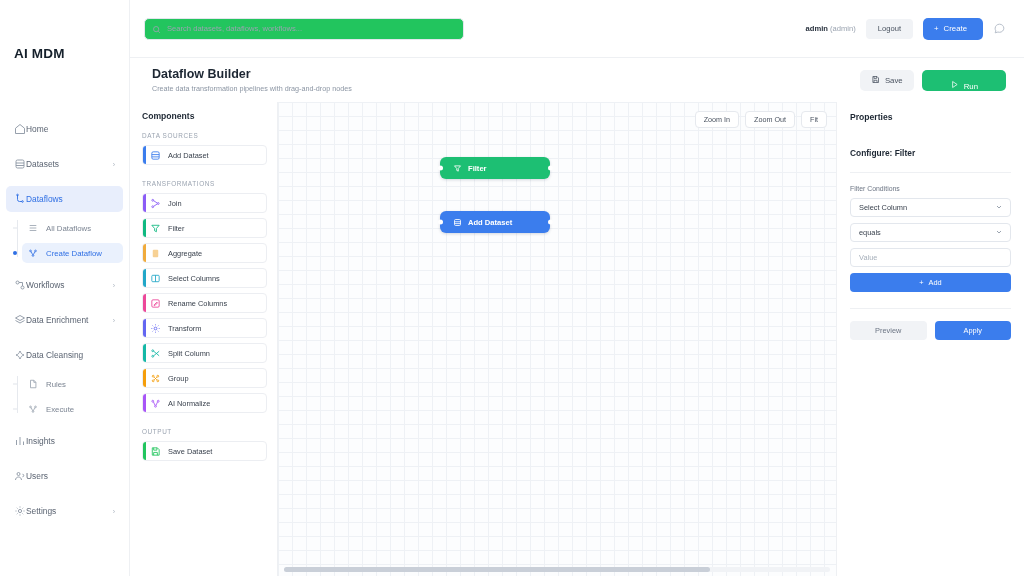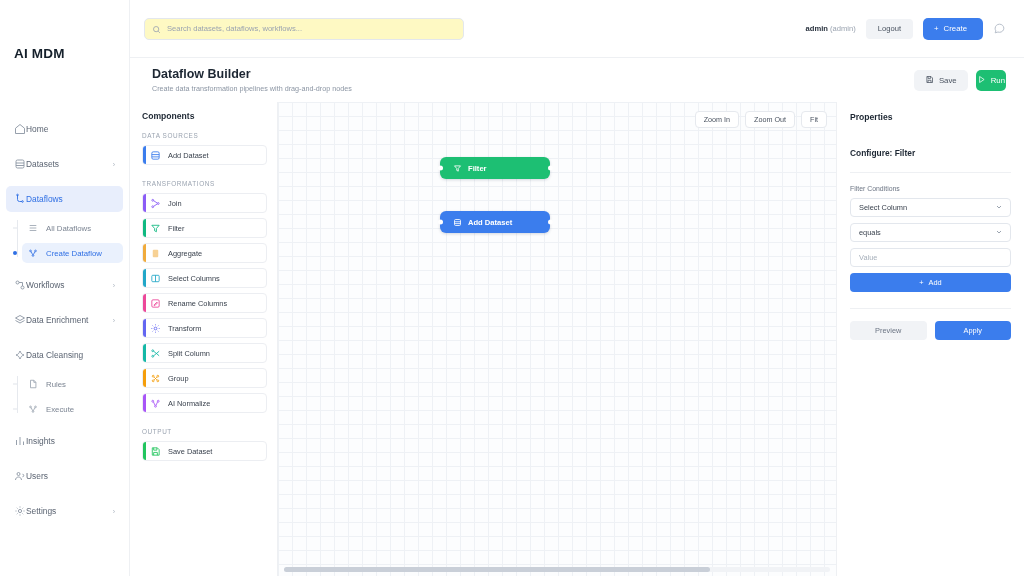--- a/index.html
+++ b/index.html
@@ -55,21 +55,21 @@
   }
 
   
   .topbar {
     position:absolute; left:130px; top:0; right:0; height:58px;
     background:#ffffff; border-bottom:1px solid #eef0f3;
     display:flex; align-items:center; padding: 0 18px 0 14px;
   }
   .search-box {
     position:relative; width: 320px; height: 22px;
-    border:1px solid #e3e7ed; border-radius:5px; background:#fef9c3;
+    border:1px solid #e3e7ed; border-radius:5px; background:#22c55e;
     display:flex; align-items:center; padding-left:22px;
   }
   .search-box .sico { position:absolute; left:7px; top:50%; transform:translateY(-50%); color:#9aa3b0; }
   .search-box input {
     border:none; outline:none; width:100%; height:100%;
     font-size:7.6px; color:#4a5360; font-family:"Liberation Sans", sans-serif; background:transparent;
   }
   .search-box input::placeholder { color:#9aa3b0; }
   .top-right { margin-left:auto; display:flex; align-items:center; gap:10px; }
   .user-txt { font-size:7.6px; color:#5b6472; }
@@ -95,22 +95,22 @@
   }
   .page-title { font-size:12.5px; font-weight:bold; color:#1d2733; line-height:1.15; }
   .page-sub { font-size:7.2px; color:#8b95a3; margin-top:3px; }
   .head-actions { margin-left:auto; display:flex; align-items:center; gap:8px; }
   .btn-save {
     display:flex; align-items:center; gap:5px; font-size:7.8px; color:#4a5360;
     background:#f1f3f6; border:none; border-radius:5px; height:21px; padding:0 11px; cursor:pointer;
     font-family:"Liberation Sans", sans-serif;
   }
   .btn-run {
-    display:flex; align-items:center; gap:5px; font-size:7.8px; color:#fff;
-    background:#1dbf73; border:none; border-radius:5px; height:21px; padding:0 1px; cursor:pointer;
+    display:flex; align-items:flex-end; gap:5px; font-size:7.8px; color:#fff;
+    background:#1dbf73; border:none; border-radius:5px; height:21px; padding:0 28px; cursor:pointer;
     font-family:"Liberation Sans", sans-serif;
   }
 
   
   .builder { position:absolute; left:130px; top:102px; right:0; bottom:0; display:flex; background:#fbfcfd; }
 
   
   .components {
     width:148px; flex:0 0 148px; background:#ffffff; border-right:1px solid #eef0f3;
     padding: 9px 10px 0 12px; overflow:hidden;

